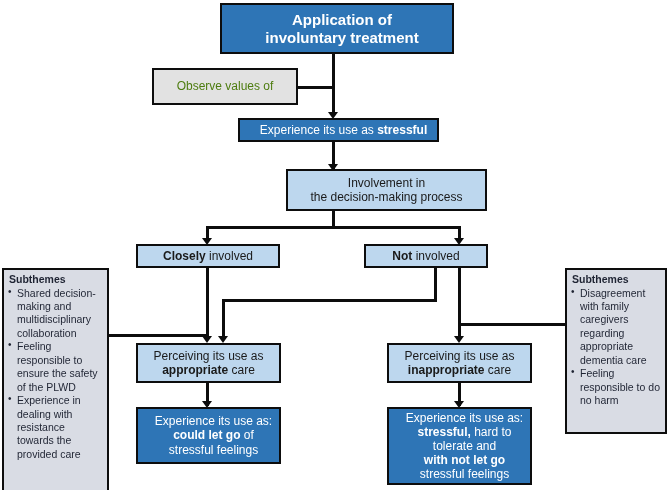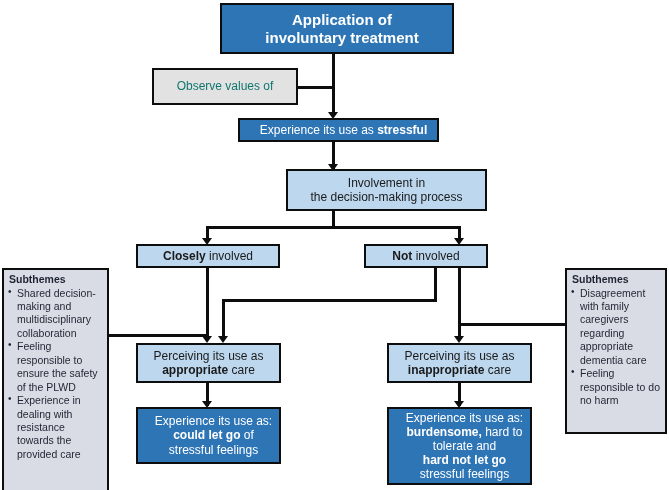--- a/index.html
+++ b/index.html
@@ -17,21 +17,21 @@
     align-items:center;
     justify-content:center;
     text-align:center;
     border:2px solid #0d0d0d;
     line-height:1.18;
     z-index:3;
   }
   .node .txt{display:block;width:100%;padding:0 4px;}
   .dark{background:#2e75b6;color:#ffffff;padding-left:10px;}
   .light{background:#bdd7ee;color:#1a1a1a;}
-  .grey{background:#e2e2e2;color:#0f766e;}
+  .grey{background:#e2e2e2;color:#4d7c0f;}
   .panel{
     position:absolute;
     box-sizing:border-box;
     background:#d9dce4;
     border:2px solid #0d0d0d;
     color:#1f2433;
     z-index:3;
     padding:3px 4px 4px 4px;
     margin-top:32px;
   }
@@ -158,23 +158,23 @@
     <span class="txt">
       <span>Experience its use as:</span><br>
       <b>could let go</b><span> of</span><br>
       <span>stressful feelings</span>
     </span>
   </div>
 
   <div class="node dark" id="t10" style="left:387px;top:407px;width:145px;height:78px;">
     <span class="txt">
       <span>Experience its use as:</span><br>
-      <b>burdensome,</b><span> hard to</span><br>
+      <b>stressful,</b><span> hard to</span><br>
       <span>tolerate and</span><br>
-      <b>hard not let go</b><br>
+      <b>with not let go</b><br>
       <span>stressful feelings</span>
     </span>
   </div>
 
   <div class="panel" style="left:2px;top:236px;width:107px;height:243px;">
     <div class="ph">Subthemes</div>
     <ul>
       <li>Shared decision-making and multidisciplinary collaboration</li>
       <li>Feeling responsible to ensure the safety of the PLWD</li>
       <li>Experience in dealing with resistance towards the provided care</li>

